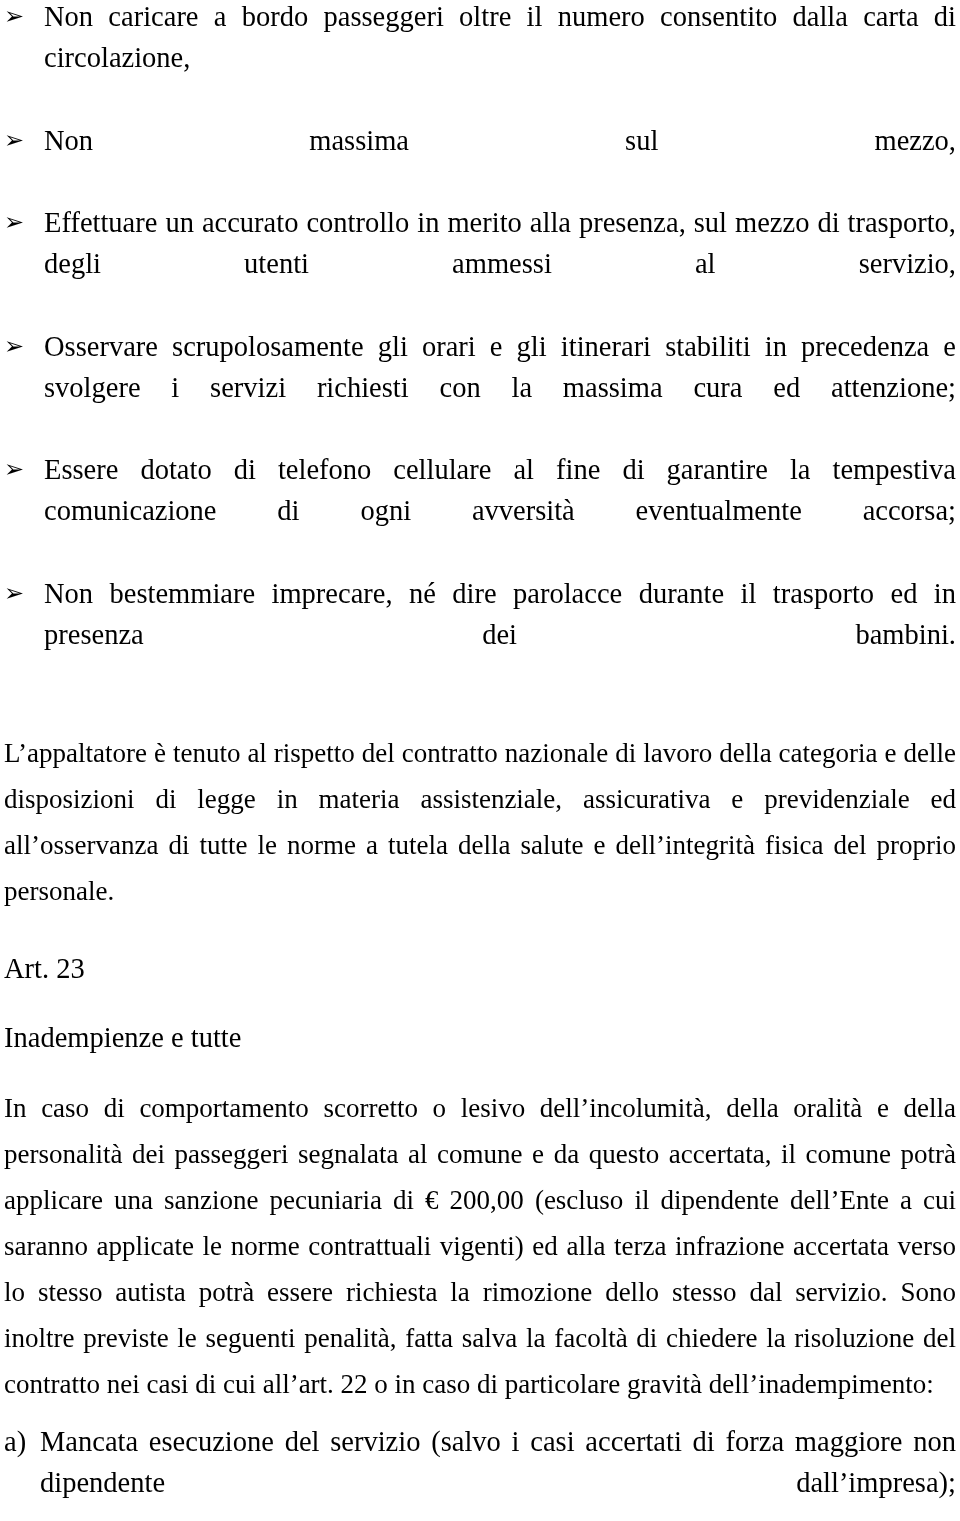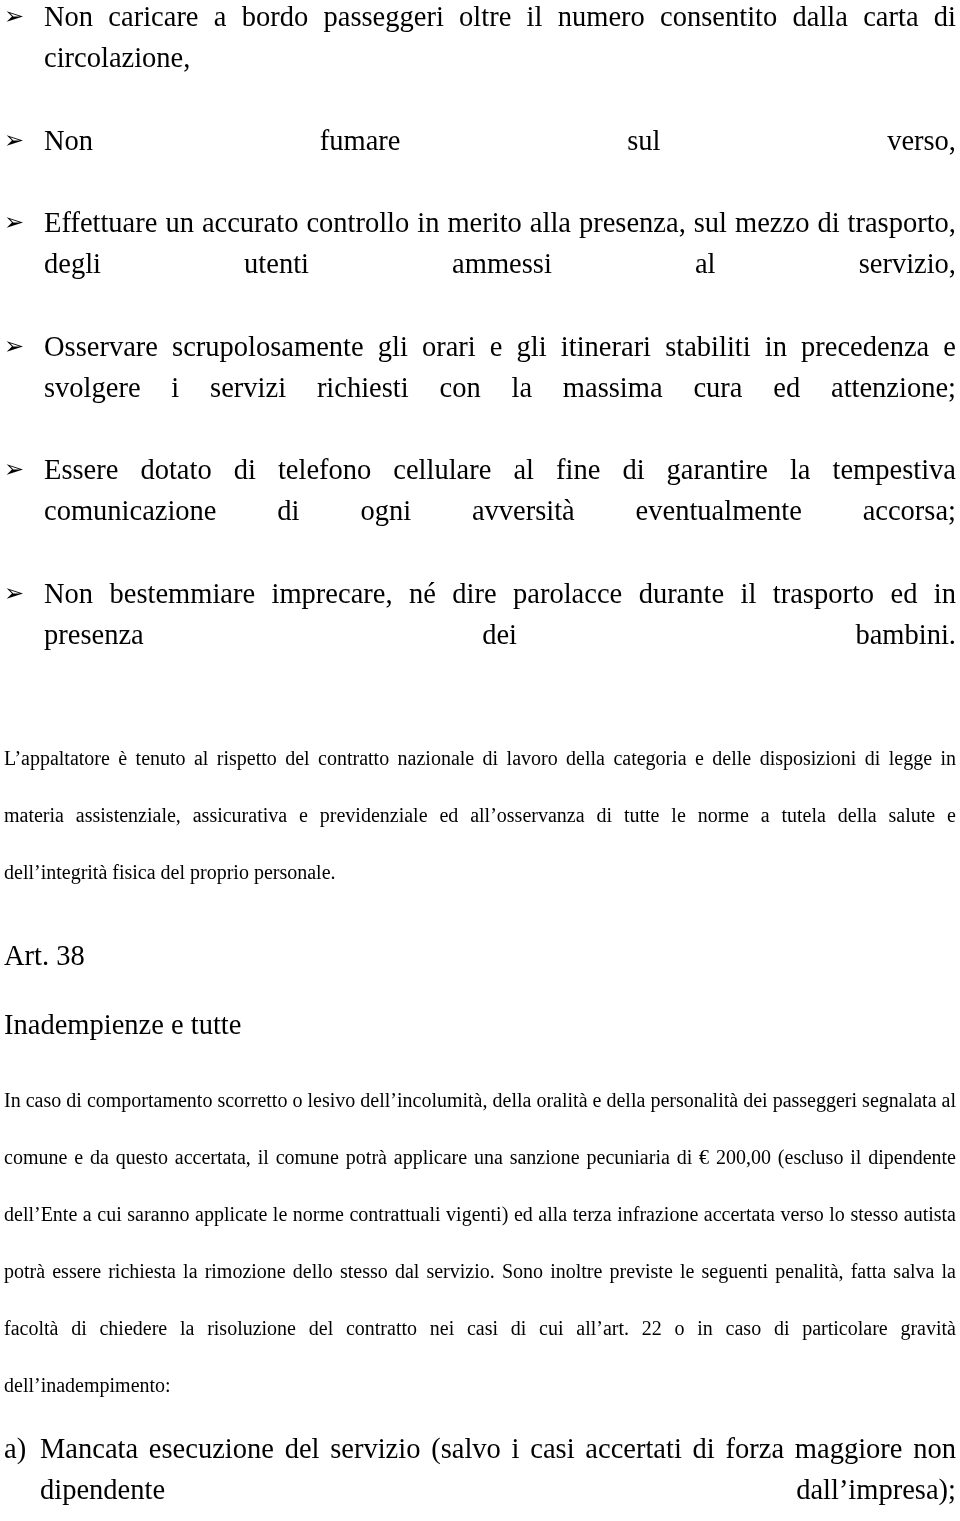--- a/index.html
+++ b/index.html
@@ -23,22 +23,22 @@
   }
   .content {
     position: absolute;
     left: 4px;
     top: -4px;
     width: 952px;
   }
 
   
   .para {
-    font-size: 20px;
-    line-height: 57px;
+    font-size: 27px;
+    line-height: 46px;
     text-align: justify;
     text-justify: inter-word;
     margin: 0;
     hyphens: none;
   }
 
   
   .blist {
     list-style: none;
     margin: 0;
@@ -112,21 +112,21 @@
 <body>
 
 <div class="page">
   <div class="content">
 
     <ul class="blist">
       <li class="bitem">
         <span class="bullet">➢</span><span class="btext">Non caricare a bordo passeggeri oltre il numero consentito dalla carta di circolazione,</span>
       </li>
       <li class="bitem">
-        <span class="bullet">➢</span><span class="btext">Non fumare sul verso,</span>
+        <span class="bullet">➢</span><span class="btext">Non massima sul mezzo,</span>
       </li>
       <li class="bitem">
         <span class="bullet">➢</span><span class="btext">Effettuare un accurato controllo in merito alla presenza, sul mezzo di trasporto, degli utenti ammessi al servizio,</span>
       </li>
       <li class="bitem">
         <span class="bullet">➢</span><span class="btext">Osservare scrupolosamente gli orari e gli itinerari stabiliti in precedenza e svolgere i servizi richiesti con la massima cura ed attenzione;</span>
       </li>
       <li class="bitem">
         <span class="bullet">➢</span><span class="btext">Essere dotato di telefono cellulare al fine di garantire la tempestiva comunicazione di ogni avversità eventualmente accorsa;</span>
       </li>
@@ -134,21 +134,21 @@
         <span class="bullet">➢</span><span class="btext">Non bestemmiare imprecare, né dire parolacce durante il trasporto ed in presenza dei bambini.</span>
       </li>
     </ul>
 
     <div class="spacer-lg"></div>
 
     <p class="para">L’appaltatore è tenuto al rispetto del contratto nazionale di lavoro della categoria e delle disposizioni di legge in materia assistenziale, assicurativa e previdenziale ed all’osservanza di tutte le norme a tutela della salute e dell’integrità fisica del proprio personale.</p>
 
     <div class="spacer-lg"></div>
 
-    <p class="heading">Art. 38</p>
+    <p class="heading">Art. 23</p>
 
     <div class="spacer-md"></div>
 
     <p class="heading">Inadempienze e tutte</p>
 
     <div class="spacer-md"></div>
 
     <p class="para">In caso di comportamento scorretto o lesivo dell’incolumità, della oralità e della personalità dei passeggeri segnalata al comune e da questo accertata, il comune potrà applicare una sanzione pecuniaria di € 200,00 (escluso il dipendente dell’Ente a cui saranno applicate le norme contrattuali vigenti) ed alla terza infrazione accertata verso lo stesso autista potrà essere richiesta la rimozione dello stesso dal servizio. Sono inoltre previste le seguenti penalità, fatta salva la facoltà di chiedere la risoluzione del contratto nei casi di cui all’art. 22 o in caso di particolare gravità dell’inadempimento:</p>
 
     <div class="spacer-sm"></div>

